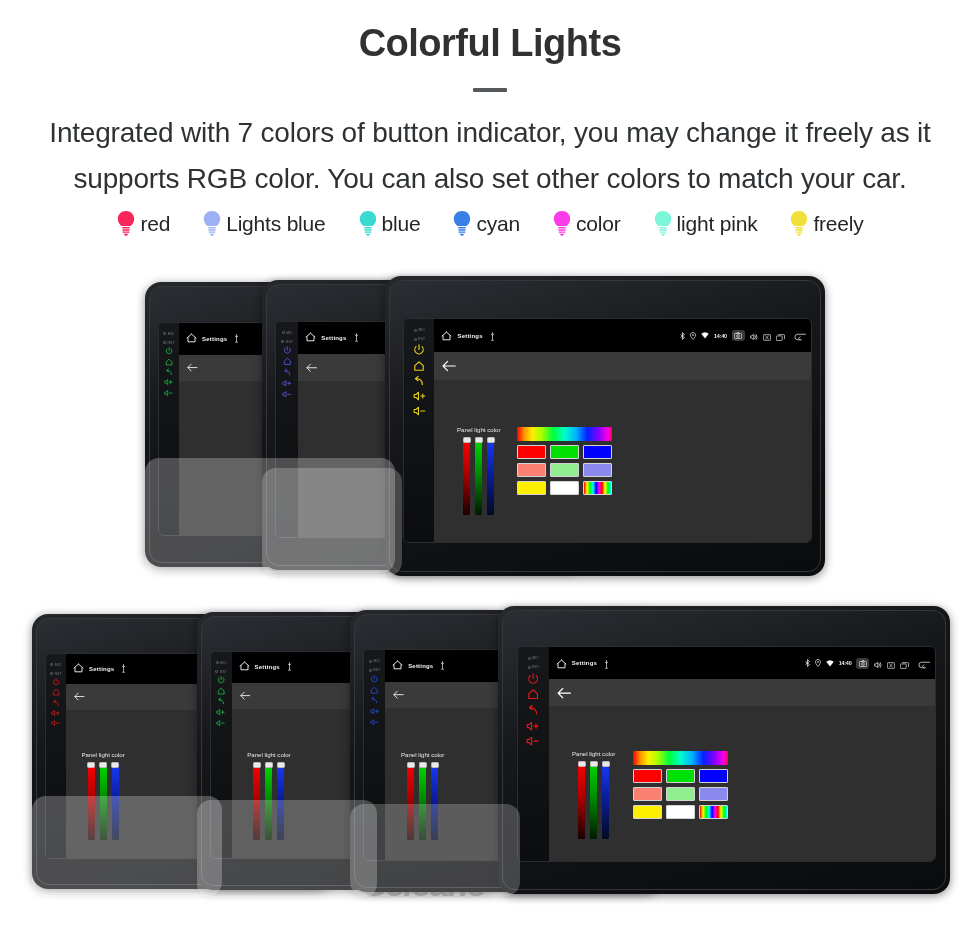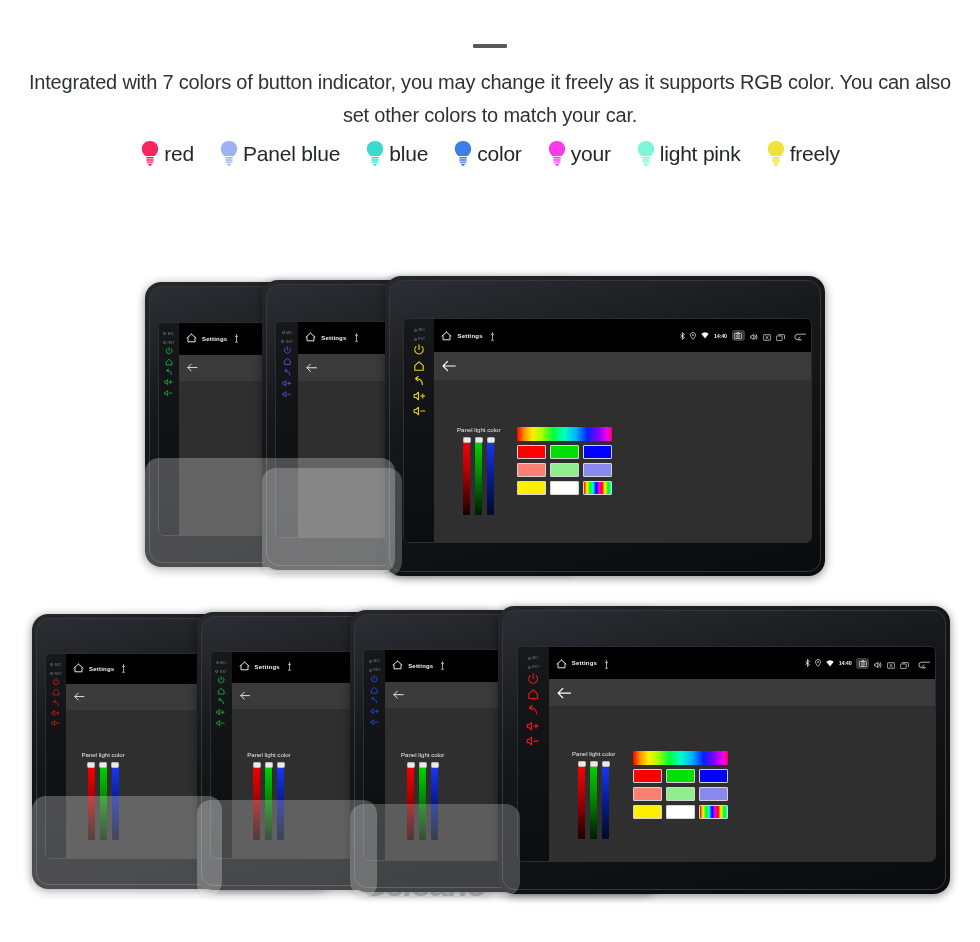--- a/index.html
+++ b/index.html
@@ -16,28 +16,28 @@
   .header { width: 100%; text-align: center; padding-top: 22px; }
   .title {
     font-size: 38px; font-weight: bold; color: #2f3133;
     letter-spacing: -0.5px; line-height: 1.15;
   }
   .divider {
     width: 34px; height: 4px; background: #55595c;
     margin: 22px auto 18px auto; border-radius: 1px;
   }
   .subtitle {
-    font-size: 20px; color: #2e3234; line-height: 1.65;
+    font-size: 28px; color: #2e3234; line-height: 1.65;
     max-width: 930px; margin: 0 auto; letter-spacing: -0.2px;
   }
 
   
   .legend {
     display: flex; align-items: center; justify-content: center;
-    gap: 9px; margin-top: 8px; flex-wrap: nowrap;
+    gap: 16px; margin-top: 8px; flex-wrap: nowrap;
   }
   .legend-item { display: flex; align-items: center; gap: 4px; padding: 0 8px; }
   .legend-label { font-size: 21px; color: #232729; white-space: nowrap; letter-spacing: -0.2px;}
   .bulb { width: 20px; height: 27px; display:block; flex: 0 0 auto;}
 
   
   .row { position: absolute; }
   .row-top { left: 0; top: 268px; width: 980px; height: 315px; }
   .row-bottom { left: 0; top: 600px; width: 980px; height: 310px; }
 
@@ -147,20 +147,21 @@
     position: absolute; background: rgba(255,255,255,0.30); pointer-events:none;
     border-radius: 14px;
   }
 </style>
 </head>
 <body>
 
 <div class="page">
 
   <div class="header">
+    <div class="title">Colorful Lights</div>
     <div class="divider"></div>
     <div class="subtitle">Integrated with 7 colors of button indicator, you may change it freely as it supports RGB color. You can also set other colors to match your car.</div>
   </div>
 
   <div class="legend" id="legend">
       <div class="legend-item">
         <svg class="bulb" viewBox="0 0 20 27">
     <path d="M10 1 C5.2 1 1.8 4.5 1.8 8.9 c0 3.1 1.7 4.9 2.9 6.4 l0.5 0.8 h9.6 l0.5-0.8 c1.2-1.5 2.9-3.3 2.9-6.4 C18.2 4.5 14.8 1 10 1 Z" fill="#f9265e"></path>
     <rect x="6.2" y="17.0" width="7.6" height="1.45" rx="0.6" fill="#f9265e"></rect>
     <rect x="6.2" y="19.2" width="7.6" height="1.45" rx="0.6" fill="#f9265e"></rect>
@@ -170,51 +171,51 @@
         <span class="legend-label">red</span>
       </div>
       <div class="legend-item">
         <svg class="bulb" viewBox="0 0 20 27">
     <path d="M10 1 C5.2 1 1.8 4.5 1.8 8.9 c0 3.1 1.7 4.9 2.9 6.4 l0.5 0.8 h9.6 l0.5-0.8 c1.2-1.5 2.9-3.3 2.9-6.4 C18.2 4.5 14.8 1 10 1 Z" fill="#9db1f5"></path>
     <rect x="6.2" y="17.0" width="7.6" height="1.45" rx="0.6" fill="#9db1f5"></rect>
     <rect x="6.2" y="19.2" width="7.6" height="1.45" rx="0.6" fill="#9db1f5"></rect>
     <rect x="6.6" y="21.4" width="6.8" height="1.45" rx="0.6" fill="#9db1f5"></rect>
     <path d="M7.4 23.7 h5.2 l-2.6 2.6 z" fill="#9db1f5"></path>
   </svg>
-        <span class="legend-label">Panel blue</span>
+        <span class="legend-label">Lights blue</span>
       </div>
       <div class="legend-item">
         <svg class="bulb" viewBox="0 0 20 27">
     <path d="M10 1 C5.2 1 1.8 4.5 1.8 8.9 c0 3.1 1.7 4.9 2.9 6.4 l0.5 0.8 h9.6 l0.5-0.8 c1.2-1.5 2.9-3.3 2.9-6.4 C18.2 4.5 14.8 1 10 1 Z" fill="#3ad9d2"></path>
     <rect x="6.2" y="17.0" width="7.6" height="1.45" rx="0.6" fill="#3ad9d2"></rect>
     <rect x="6.2" y="19.2" width="7.6" height="1.45" rx="0.6" fill="#3ad9d2"></rect>
     <rect x="6.6" y="21.4" width="6.8" height="1.45" rx="0.6" fill="#3ad9d2"></rect>
     <path d="M7.4 23.7 h5.2 l-2.6 2.6 z" fill="#3ad9d2"></path>
   </svg>
         <span class="legend-label">blue</span>
       </div>
       <div class="legend-item">
         <svg class="bulb" viewBox="0 0 20 27">
     <path d="M10 1 C5.2 1 1.8 4.5 1.8 8.9 c0 3.1 1.7 4.9 2.9 6.4 l0.5 0.8 h9.6 l0.5-0.8 c1.2-1.5 2.9-3.3 2.9-6.4 C18.2 4.5 14.8 1 10 1 Z" fill="#3a7ee8"></path>
     <rect x="6.2" y="17.0" width="7.6" height="1.45" rx="0.6" fill="#3a7ee8"></rect>
     <rect x="6.2" y="19.2" width="7.6" height="1.45" rx="0.6" fill="#3a7ee8"></rect>
     <rect x="6.6" y="21.4" width="6.8" height="1.45" rx="0.6" fill="#3a7ee8"></rect>
     <path d="M7.4 23.7 h5.2 l-2.6 2.6 z" fill="#3a7ee8"></path>
   </svg>
-        <span class="legend-label">color</span>
+        <span class="legend-label">cyan</span>
       </div>
       <div class="legend-item">
         <svg class="bulb" viewBox="0 0 20 27">
     <path d="M10 1 C5.2 1 1.8 4.5 1.8 8.9 c0 3.1 1.7 4.9 2.9 6.4 l0.5 0.8 h9.6 l0.5-0.8 c1.2-1.5 2.9-3.3 2.9-6.4 C18.2 4.5 14.8 1 10 1 Z" fill="#fa3ce8"></path>
     <rect x="6.2" y="17.0" width="7.6" height="1.45" rx="0.6" fill="#fa3ce8"></rect>
     <rect x="6.2" y="19.2" width="7.6" height="1.45" rx="0.6" fill="#fa3ce8"></rect>
     <rect x="6.6" y="21.4" width="6.8" height="1.45" rx="0.6" fill="#fa3ce8"></rect>
     <path d="M7.4 23.7 h5.2 l-2.6 2.6 z" fill="#fa3ce8"></path>
   </svg>
-        <span class="legend-label">your</span>
+        <span class="legend-label">color</span>
       </div>
       <div class="legend-item">
         <svg class="bulb" viewBox="0 0 20 27">
     <path d="M10 1 C5.2 1 1.8 4.5 1.8 8.9 c0 3.1 1.7 4.9 2.9 6.4 l0.5 0.8 h9.6 l0.5-0.8 c1.2-1.5 2.9-3.3 2.9-6.4 C18.2 4.5 14.8 1 10 1 Z" fill="#7df5d8"></path>
     <rect x="6.2" y="17.0" width="7.6" height="1.45" rx="0.6" fill="#7df5d8"></rect>
     <rect x="6.2" y="19.2" width="7.6" height="1.45" rx="0.6" fill="#7df5d8"></rect>
     <rect x="6.6" y="21.4" width="6.8" height="1.45" rx="0.6" fill="#7df5d8"></rect>
     <path d="M7.4 23.7 h5.2 l-2.6 2.6 z" fill="#7df5d8"></path>
   </svg>
         <span class="legend-label">light pink</span>

